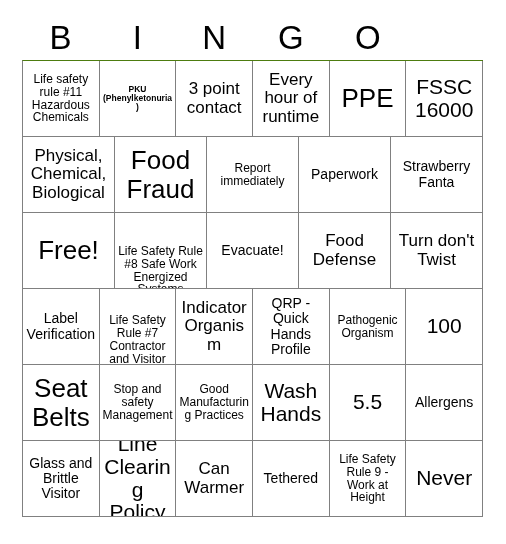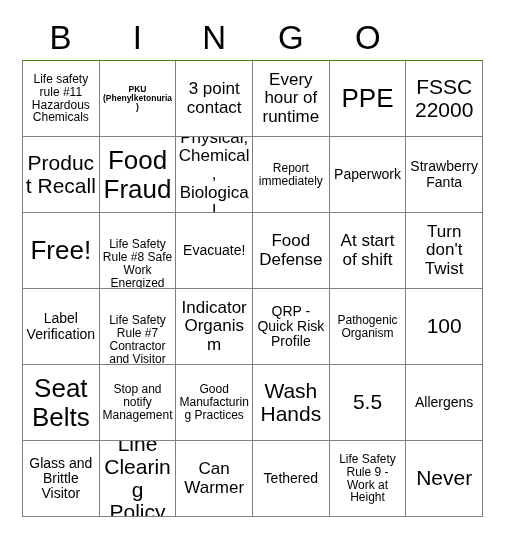--- a/index.html
+++ b/index.html
@@ -102,33 +102,30 @@
       <div class="cell fs-l">
           <span class="cell-text">3 point contact</span>
         </div>
       <div class="cell fs-l">
           <span class="cell-text">Every hour of runtime</span>
         </div>
       <div class="cell fs-xxl">
           <span class="cell-text">PPE</span>
         </div>
       <div class="cell fs-xl">
-          <span class="cell-text">FSSC 22000</span>
-        </div>
-    </div>
-
-    <div class="grid-row">
-      <div class="cell fs-xl">
-          <span class="cell-text">Product Recall</span>
+          <span class="cell-text">FSSC 16000</span>
+        </div>
+    </div>
+
+    <div class="grid-row">
+      <div class="cell fs-l">
+          <span class="cell-text">Physical, Chemical, Biological</span>
         </div>
       <div class="cell fs-xxl">
           <span class="cell-text">Food Fraud</span>
-        </div>
-      <div class="cell fs-l">
-          <span class="cell-text">Physical, Chemical, Biological</span>
         </div>
       <div class="cell fs-s">
           <span class="cell-text">Report immediately</span>
         </div>
       <div class="cell fs-m">
           <span class="cell-text">Paperwork</span>
         </div>
       <div class="cell fs-m">
           <span class="cell-text">Strawberry Fanta</span>
         </div>
@@ -141,54 +138,51 @@
       <div class="cell fs-xs">
           <span class="cell-text">Life Safety Rule #8 Safe Work Energized Systems</span>
         </div>
       <div class="cell fs-m">
           <span class="cell-text">Evacuate!</span>
         </div>
       <div class="cell fs-l">
           <span class="cell-text">Food Defense</span>
         </div>
       <div class="cell fs-l">
-          <span class="cell-text">At start of shift</span>
-        </div>
-      <div class="cell fs-l">
           <span class="cell-text">Turn don't Twist</span>
         </div>
     </div>
 
     <div class="grid-row">
       <div class="cell fs-m">
           <span class="cell-text">Label Verification</span>
         </div>
       <div class="cell fs-xs">
           <span class="cell-text">Life Safety Rule #7 Contractor and Visitor Safety</span>
         </div>
       <div class="cell fs-l">
           <span class="cell-text">Indicator Organism</span>
         </div>
       <div class="cell fs-m">
-          <span class="cell-text">QRP - Quick Risk Profile</span>
+          <span class="cell-text">QRP - Quick Hands Profile</span>
         </div>
       <div class="cell fs-s">
           <span class="cell-text">Pathogenic Organism</span>
         </div>
       <div class="cell fs-xl">
           <span class="cell-text">100</span>
         </div>
     </div>
 
     <div class="grid-row">
       <div class="cell fs-xxl">
           <span class="cell-text">Seat Belts</span>
         </div>
       <div class="cell fs-s">
-          <span class="cell-text">Stop and notify Management</span>
+          <span class="cell-text">Stop and safety Management</span>
         </div>
       <div class="cell fs-s">
           <span class="cell-text">Good Manufacturing Practices</span>
         </div>
       <div class="cell fs-xl">
           <span class="cell-text">Wash Hands</span>
         </div>
       <div class="cell fs-xl">
           <span class="cell-text">5.5</span>
         </div>

